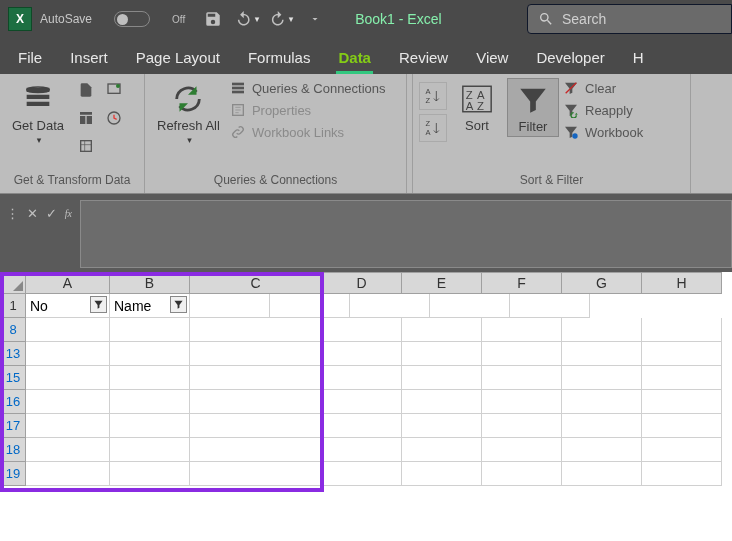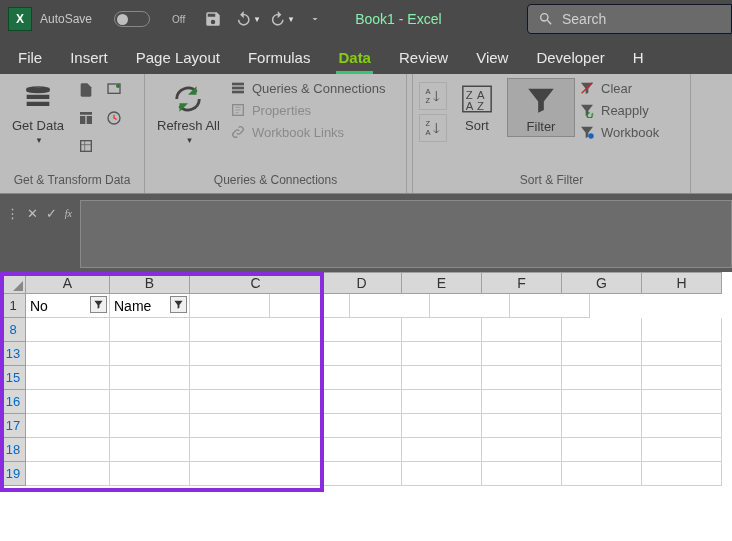--- a/index.html
+++ b/index.html
@@ -221,21 +221,21 @@
       <div class="big-btn">
         <svg width="34" height="34" viewBox="0 0 24 24">
             <rect x="2" y="3" width="20" height="18" fill="none" stroke="#444"></rect>
             <text x="4" y="12" font-size="8" fill="#444">Z</text>
             <text x="12" y="12" font-size="8" fill="#444">A</text>
             <text x="4" y="20" font-size="8" fill="#444">A</text>
             <text x="12" y="20" font-size="8" fill="#444">Z</text>
           </svg>
         <span>Sort</span>
       </div>
-      <div class="big-btn" style="background:#a8a8a8; border:1px solid #888; padding:2px 16px;">
+      <div class="big-btn" style="background:#a8a8a8; border:1px solid #888; padding:2px 8px;">
         <svg width="34" height="34" viewBox="0 0 24 24">
             <path fill="#444" d="M3 4h18l-7 9v6l-4 2v-8L3 4z"></path>
           </svg>
         <span>Filter</span>
       </div>
       <div class="filter-list">
         <div class="query-item">
             <svg class="sml-ico" viewBox="0 0 24 24">
               <path fill="#555" d="M3 4h18l-7 9v6l-4 2v-8L3 4z"></path>
               <line x1="4" y1="20" x2="20" y2="4" stroke="#c62828" stroke-width="2"></line>

